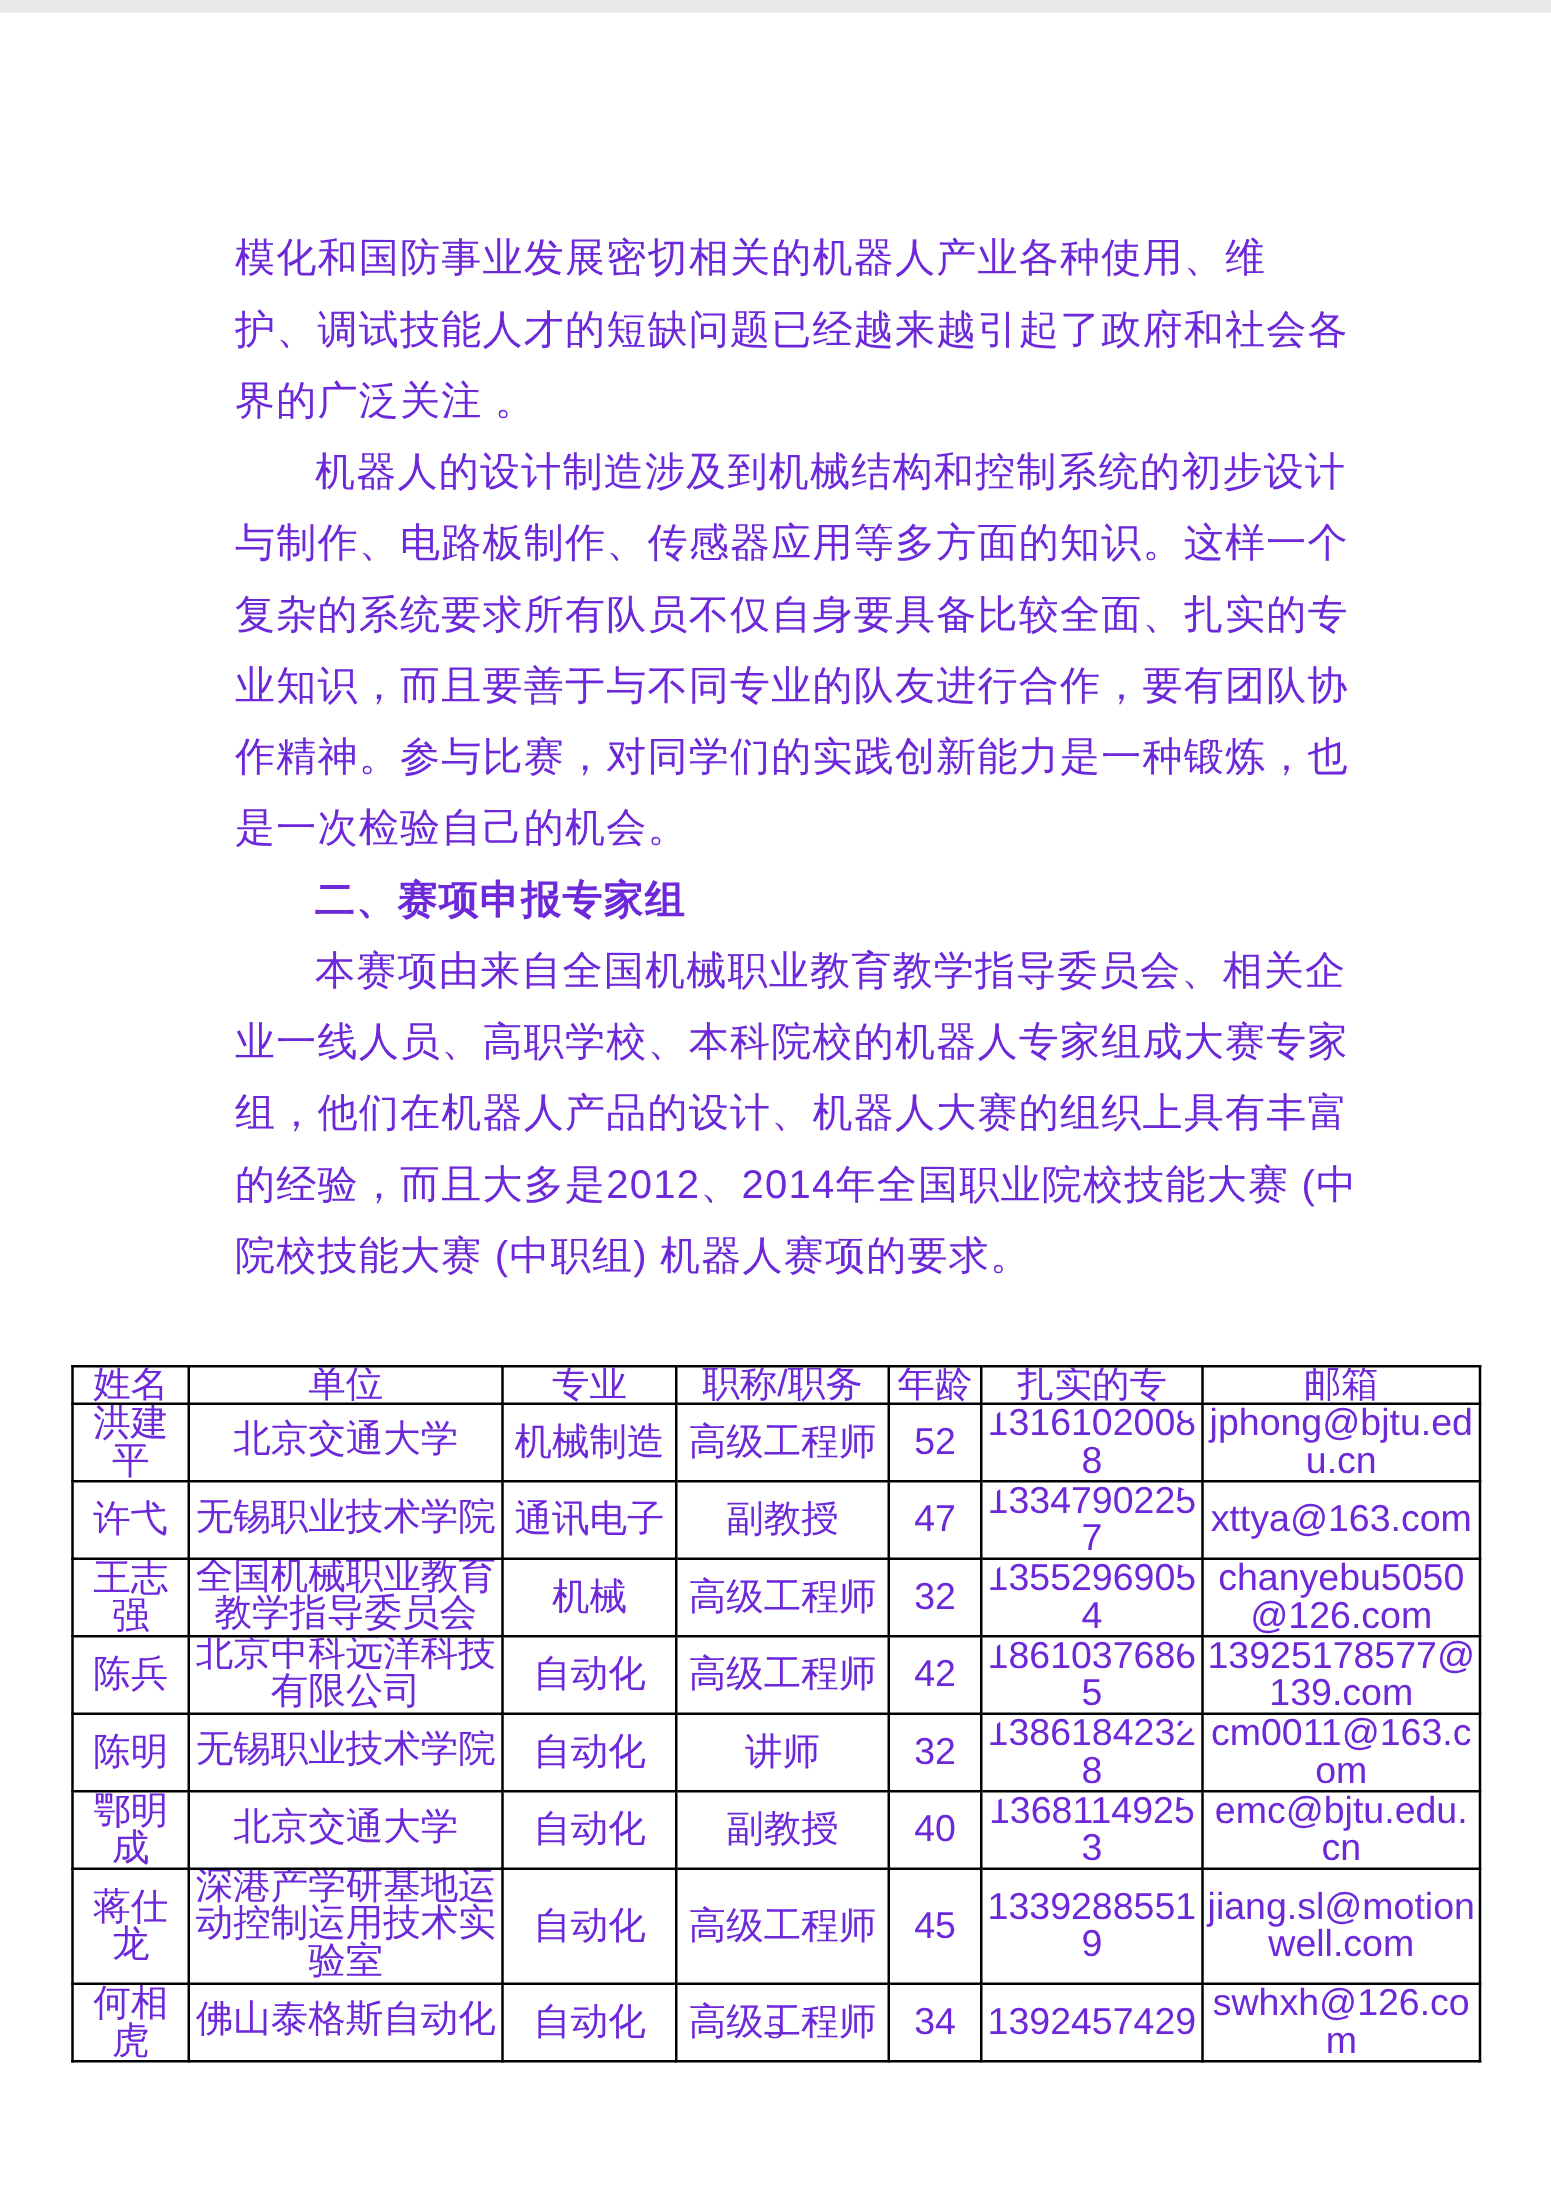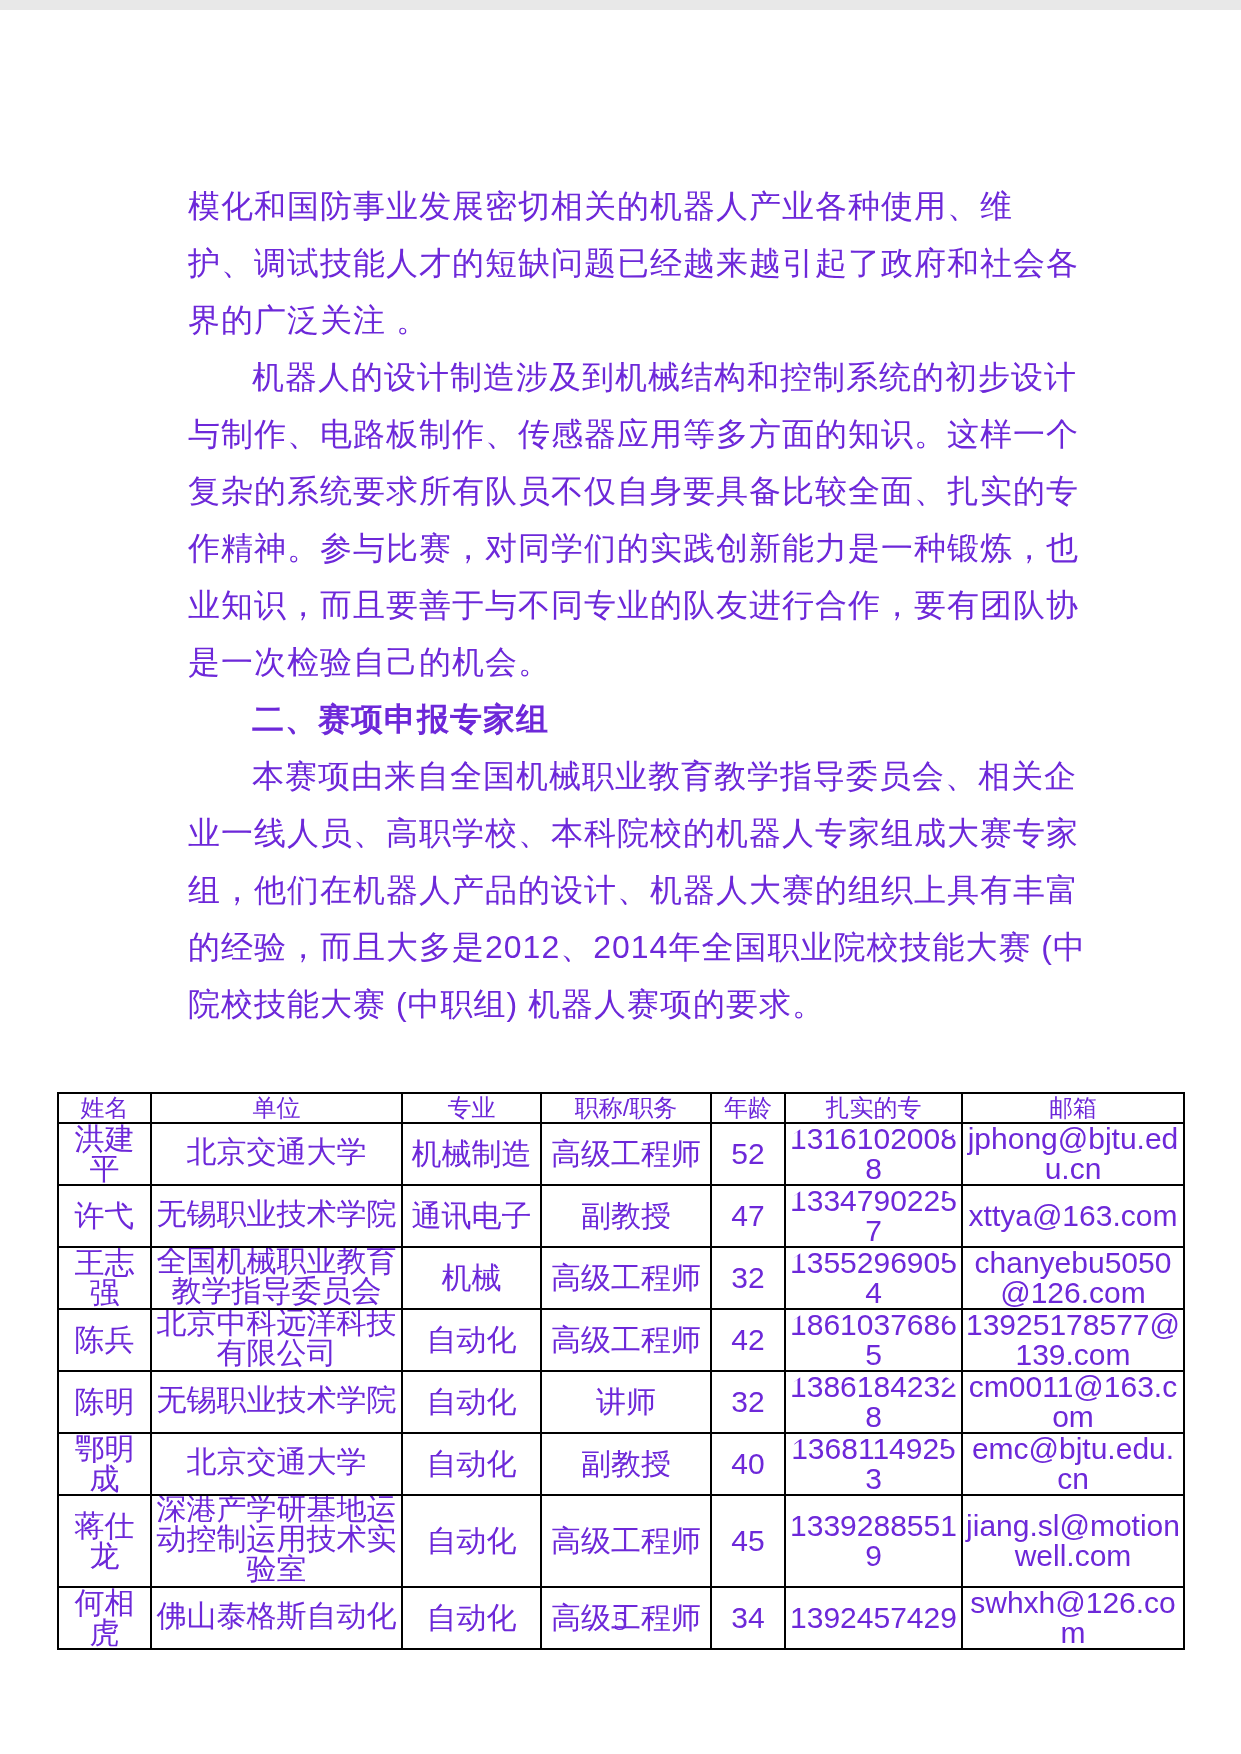--- a/index.html
+++ b/index.html
@@ -36,21 +36,21 @@
   table.experts td{
     border:2px solid #000;
     padding:0 2px;
     vertical-align:middle;
     font-weight:normal;
     font-size:30px;
     line-height:30px;
     overflow:hidden;
   }
   table.experts th{
-    font-size:24px;
+    font-size:30px;
     line-height:26px;
   }
   td.unit{line-height:29px;font-family:Liberation Mono, monospace;}
   td.phone{word-break:break-all;line-height:29px;border-radius:30px;}
   td.email{word-break:break-all;font-size:27px;line-height:28px;}
   .page-number{
     position:absolute;
     top:1598px;left:0;
     width:100%;
     text-align:center;
@@ -63,22 +63,22 @@
 
 <div class="page">
 
   <div class="body-text">
     <div class="line">模化和国防事业发展密切相关的机器人产业各种使用、维</div>
     <div class="line">护、调试技能人才的短缺问题已经越来越引起了政府和社会各</div>
     <div class="line">界的广泛关注 。</div>
     <div class="line indent">机器人的设计制造涉及到机械结构和控制系统的初步设计</div>
     <div class="line">与制作、电路板制作、传感器应用等多方面的知识。这样一个</div>
     <div class="line">复杂的系统要求所有队员不仅自身要具备比较全面、扎实的专</div>
+    <div class="line">业知识，而且要善于与不同专业的队友进行合作，要有团队协</div>
     <div class="line">作精神。参与比赛，对同学们的实践创新能力是一种锻炼，也</div>
-    <div class="line">业知识，而且要善于与不同专业的队友进行合作，要有团队协</div>
     <div class="line">是一次检验自己的机会。</div>
     <div class="line indent heading">二、赛项申报专家组</div>
     <div class="line indent">本赛项由来自全国机械职业教育教学指导委员会、相关企</div>
     <div class="line">业一线人员、高职学校、本科院校的机器人专家组成大赛专家</div>
     <div class="line">组，他们在机器人产品的设计、机器人大赛的组织上具有丰富</div>
     <div class="line">的经验，而且大多是2012、2014年全国职业院校技能大赛 (中</div>
     <div class="line">院校技能大赛 (中职组) 机器人赛项的要求。</div>
   </div>
 
   <table class="experts">

